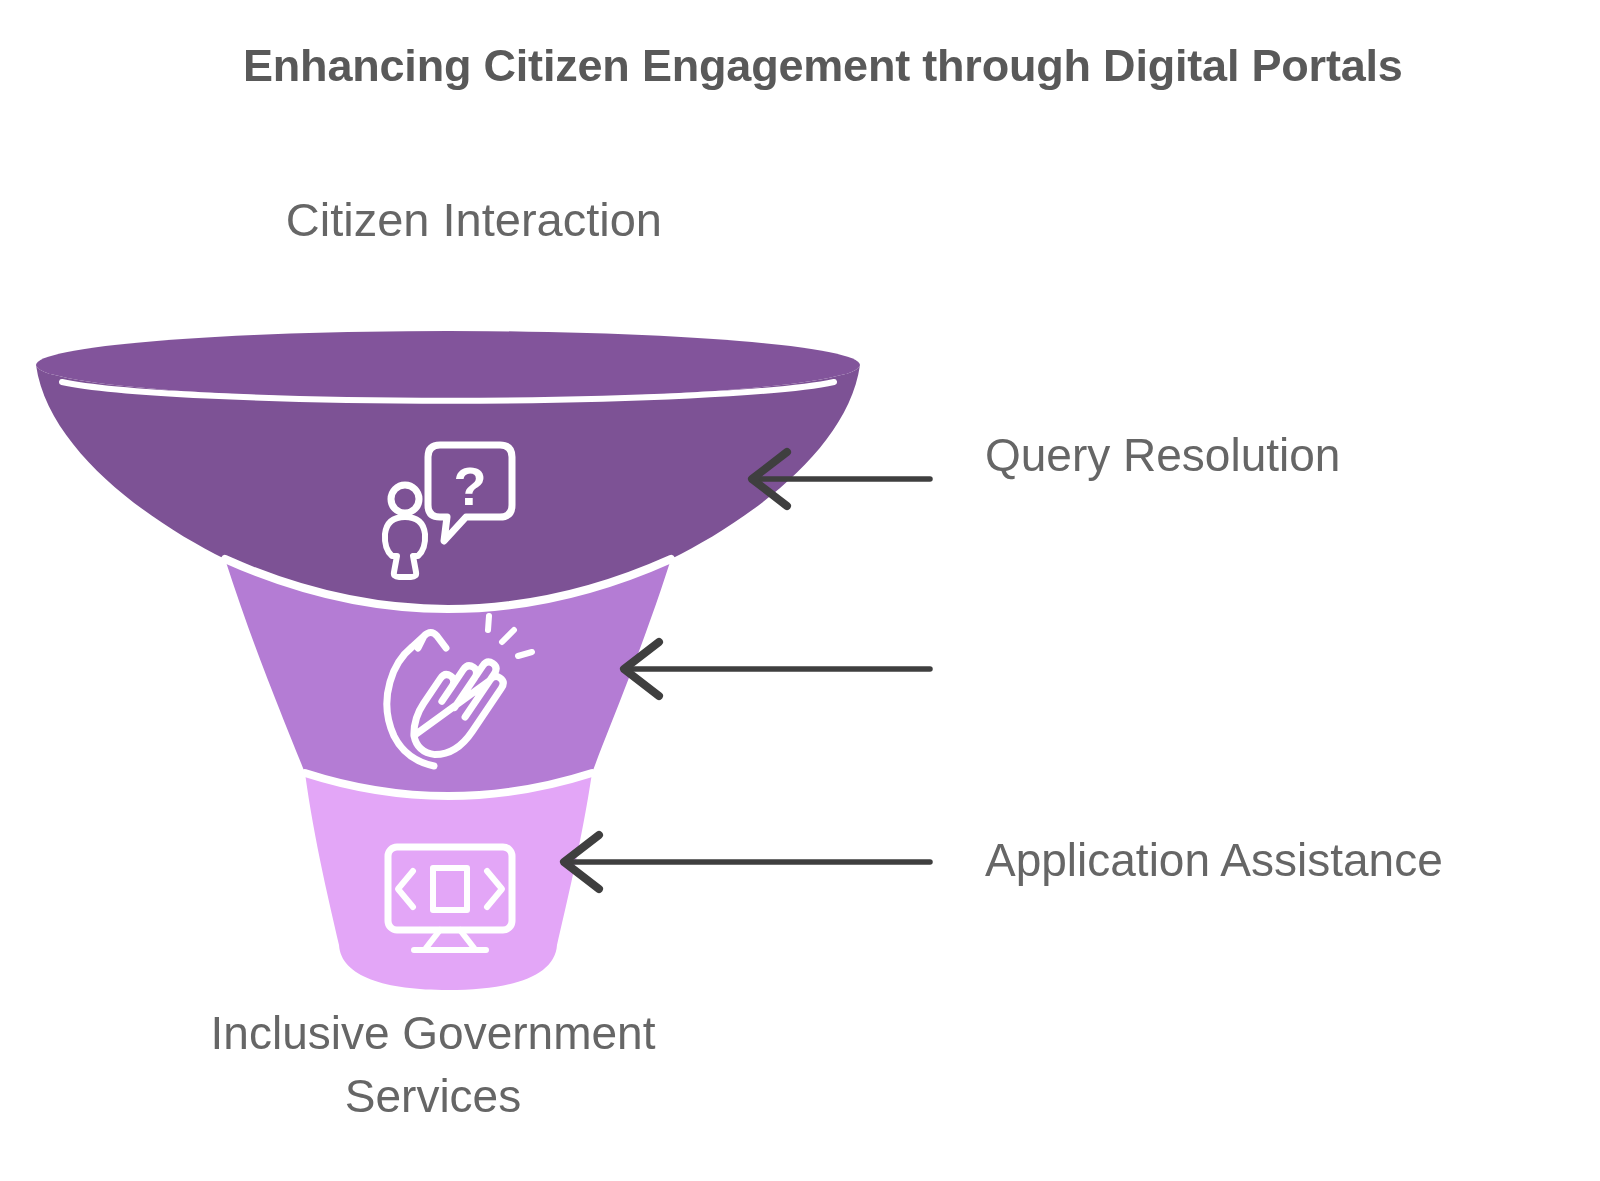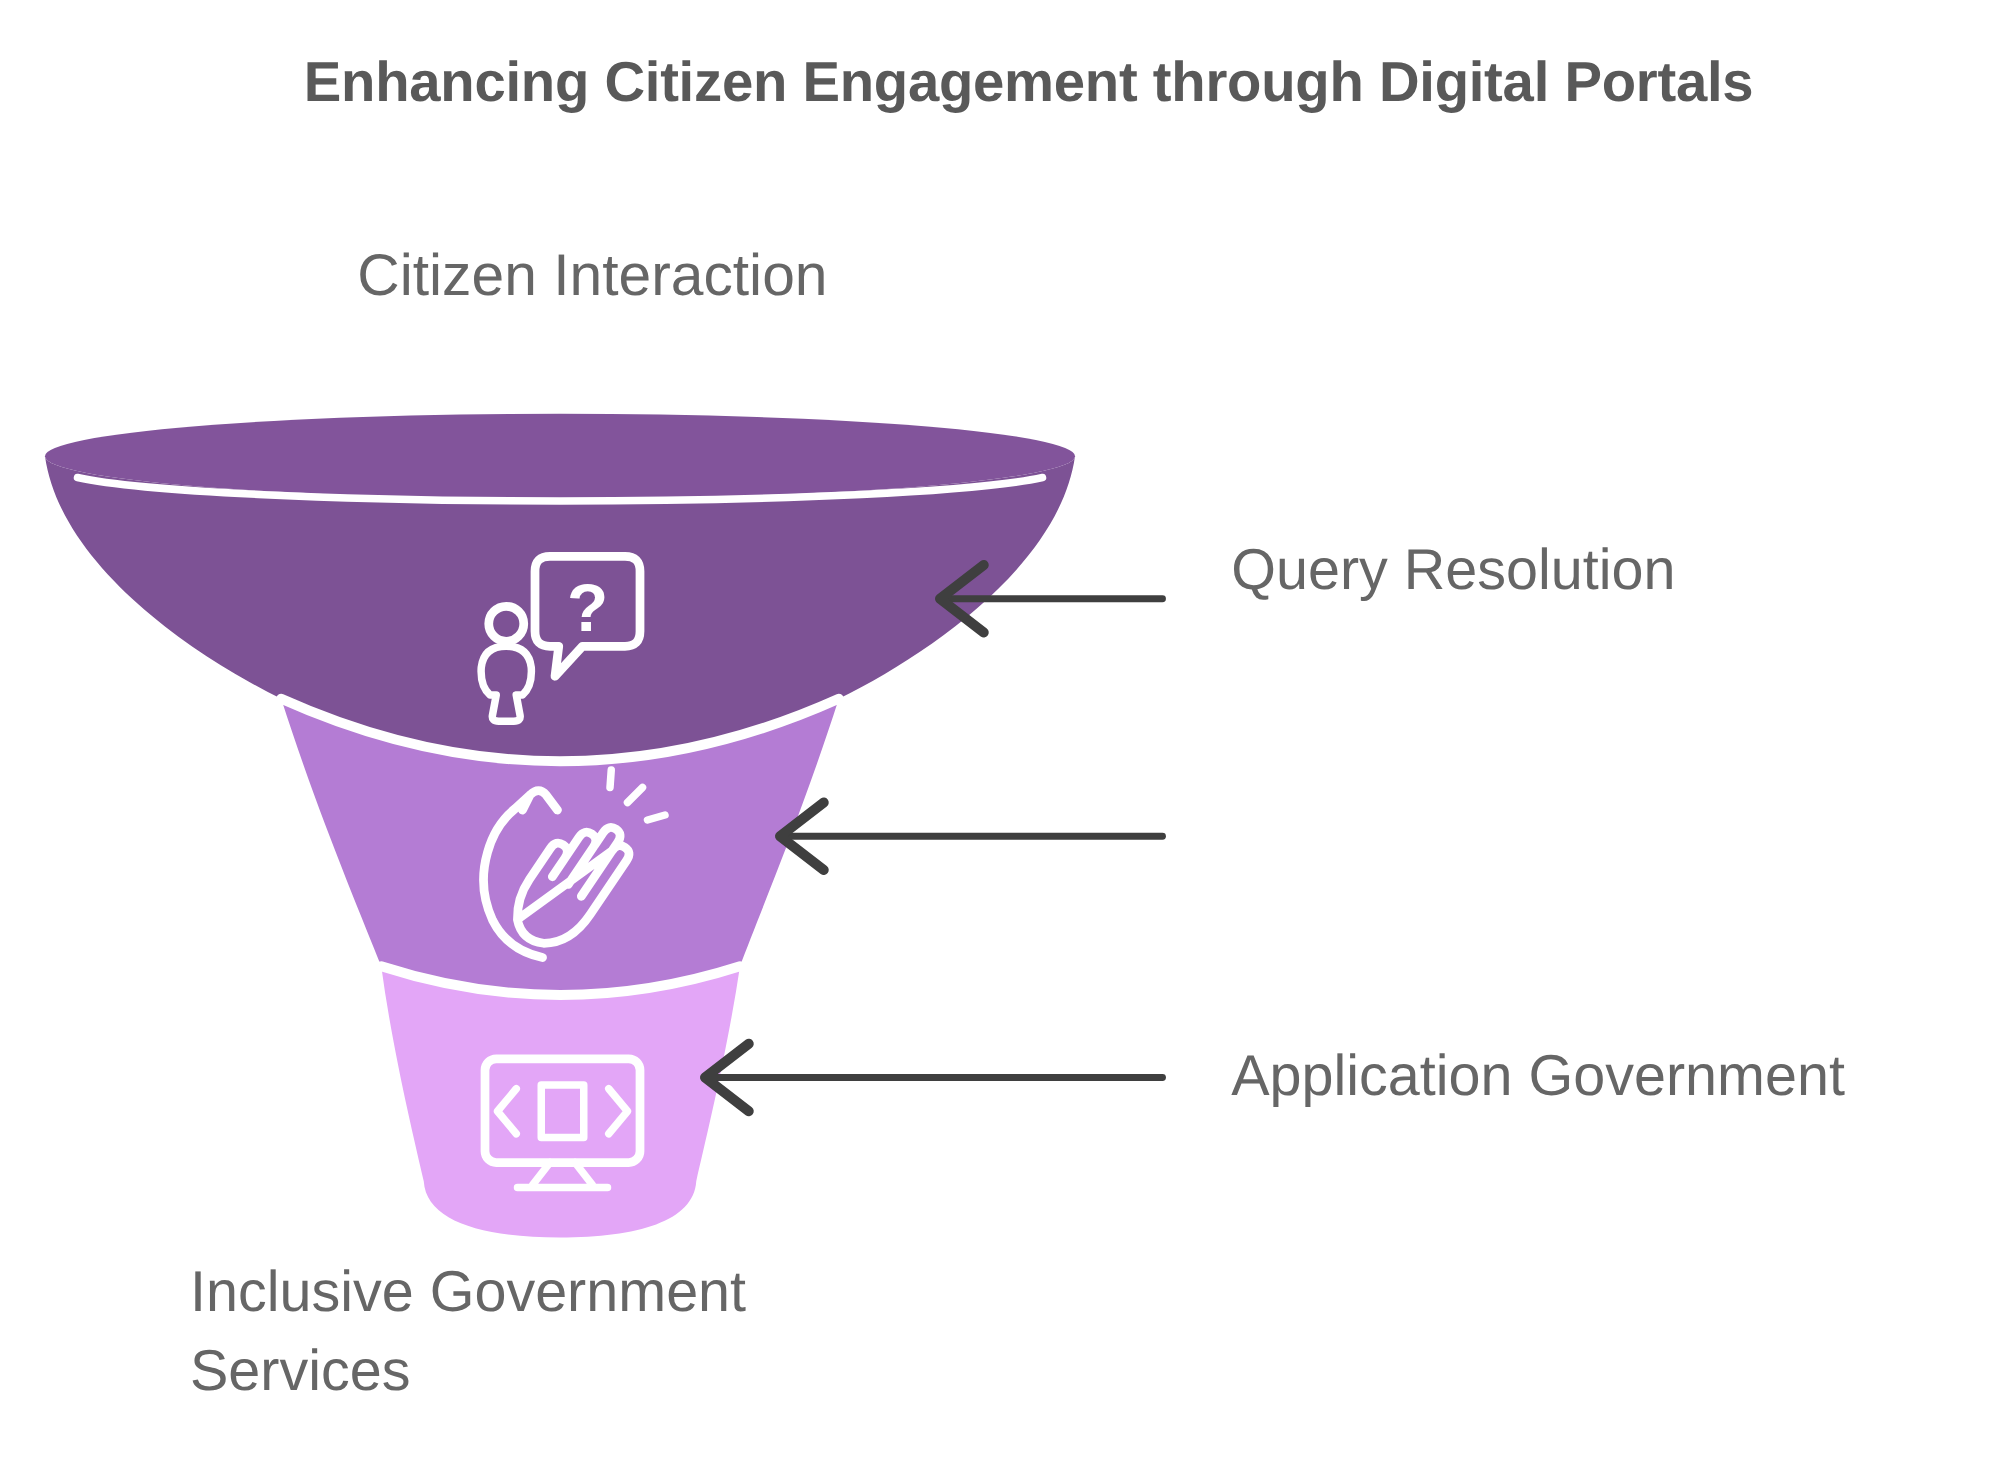--- a/index.html
+++ b/index.html
@@ -40,21 +40,21 @@
     white-space: nowrap;
   }
   .side-label.row1 { top: 455px; }
   .side-label.row2 { top: 668px; }
   .side-label.row3 { top: 860px; }
   .bottom-label {
     position: absolute;
     left: 152px;
     top: 1002px;
     width: 562px;
-    text-align: left;
+    text-align: center;
     font-size: 46px;
     line-height: 63px;
     color: var(--label-text, #666666);
   }
   .funnel-svg {
     position: absolute;
     left: 30px;
     top: 320px;
     width: 910px;
     height: 680px;
@@ -151,17 +151,17 @@
       <path class="arrow-shaft" d="M 900 349 H 597"></path>
       <path class="arrow-head" d="M 629 322 L 594 349 L 629 376"></path>
     </g>
     <g>
       <path class="arrow-shaft" d="M 900 542 H 537"></path>
       <path class="arrow-head" d="M 569 515 L 534 542 L 569 569"></path>
     </g>
   </svg>
 
   <div class="side-label row1">Query Resolution</div>
-  <div class="side-label row3">Application Government</div>
+  <div class="side-label row3">Application Assistance</div>
 
   <div class="bottom-label">Inclusive Government Services</div>
 
 </div>
 
 </body></html>

